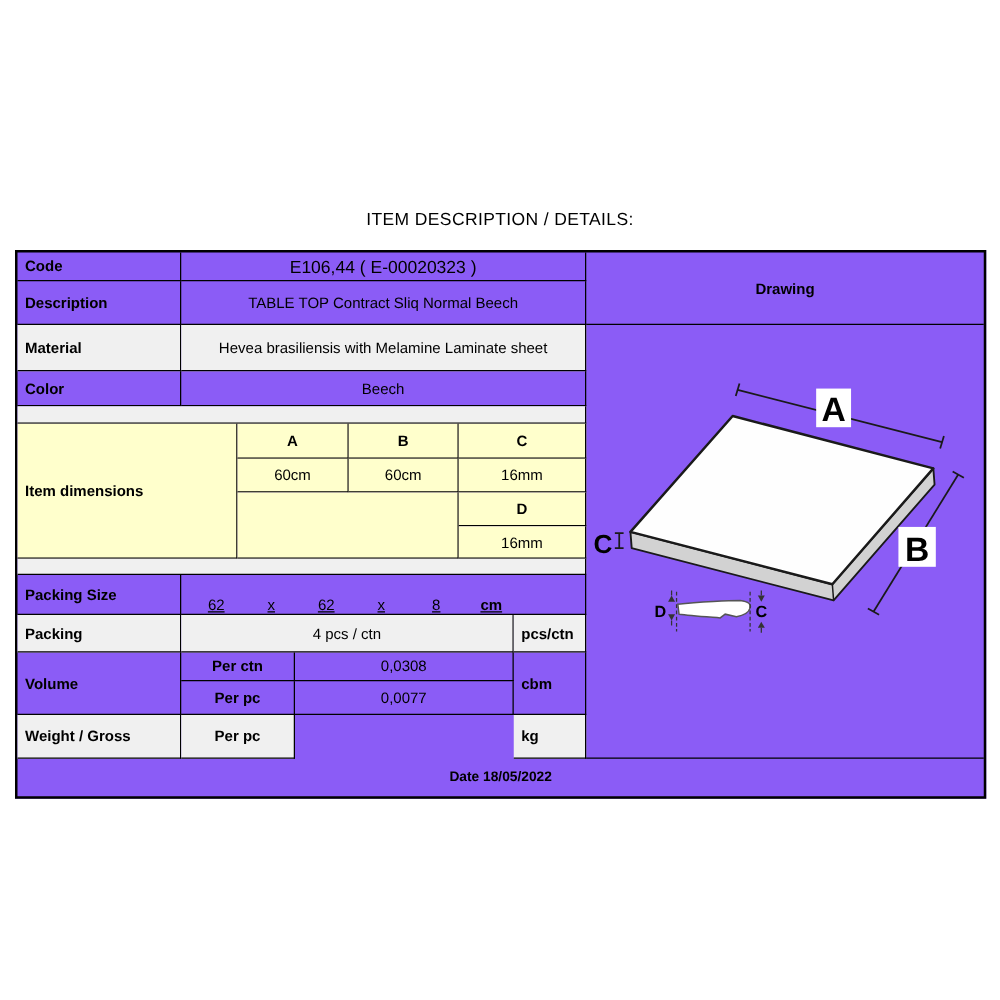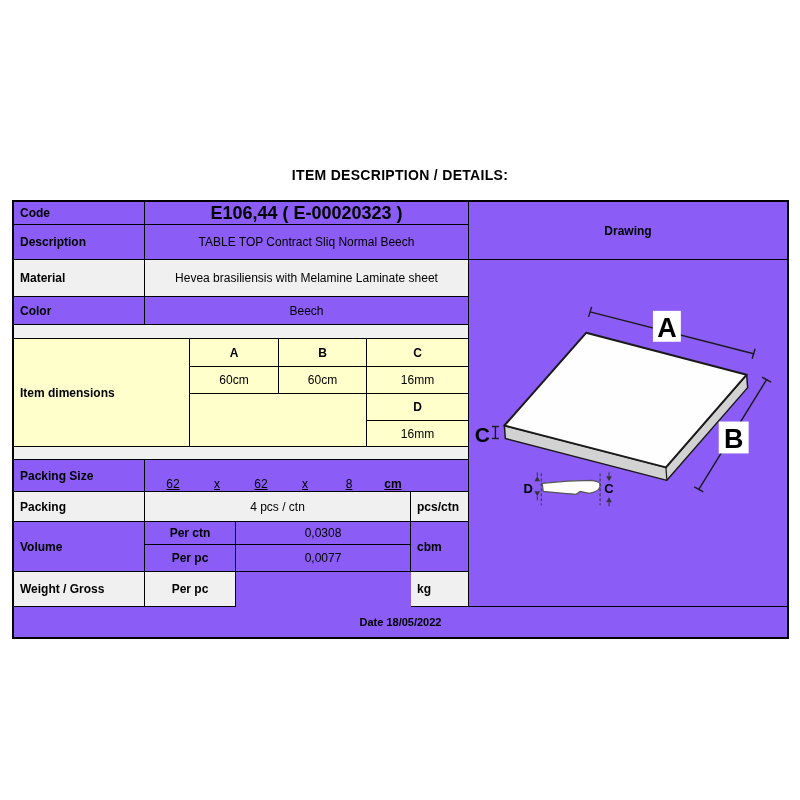--- a/index.html
+++ b/index.html
@@ -3,41 +3,41 @@
 <meta charset="utf-8">
 <style>
   html,body{margin:0;padding:0;}
   body{
     width:800px;height:800px;position:relative;background:#ffffff;
     font-family:"Liberation Sans",sans-serif;color:#000;
     -webkit-font-smoothing:antialiased;
   }
   .page-title{
     position:absolute;top:167px;left:0;width:800px;text-align:center;
-    font-size:14px;font-weight:bold;letter-spacing:.3px;
+    font-size:14px;font-weight:normal;letter-spacing:.3px;
   }
   .spec-table{
     position:absolute;left:12px;top:200px;width:773px;height:435px;
     display:grid;
     grid-template-columns:131px 45px 46px 43px 88px 44px 58px 318px;
     grid-template-rows:23px 35px 37px 28px 14px 28px 27px 27px 26px 13px 32px 30px 23px 27px 35px 30px;
     border:2px solid #000;background:#8b5cf6;
   }
   .cell{
     box-sizing:border-box;border-right:1px solid #000;border-bottom:1px solid #000;
     display:flex;align-items:center;font-size:12px;overflow:hidden;
   }
   .lbl{font-weight:bold;padding-left:6px;justify-content:flex-start;}
   .val{justify-content:center;text-align:center;}
   .bold{font-weight:bold;}
   .bg-gray{background:#f0f0f0;}
   .bg-yellow{background:#ffffcc;}
   .no-br{border-right:none;}
   .no-bb{border-bottom:none;}
-  .code-val{font-size:18px;font-weight:bold;}
+  .code-val{font-size:14px;font-weight:normal;}
   .date-cell{justify-content:center;font-weight:bold;font-size:11px;}
   .psize{display:flex;align-items:flex-end;padding-left:6px;text-decoration:underline;}
   .psize span{display:inline-block;width:44px;text-align:center;}
   .drawing-area{position:relative;padding:0;}
   .drawing-area svg{display:block;width:100%;height:100%;}
   svg text{font-family:"Liberation Sans",sans-serif;fill:#000;}
   .dim-big{font-size:27px;font-weight:bold;}
   .dim-mid{font-size:21px;font-weight:bold;}
   .dim-small{font-size:13px;font-weight:bold;}
 </style>

